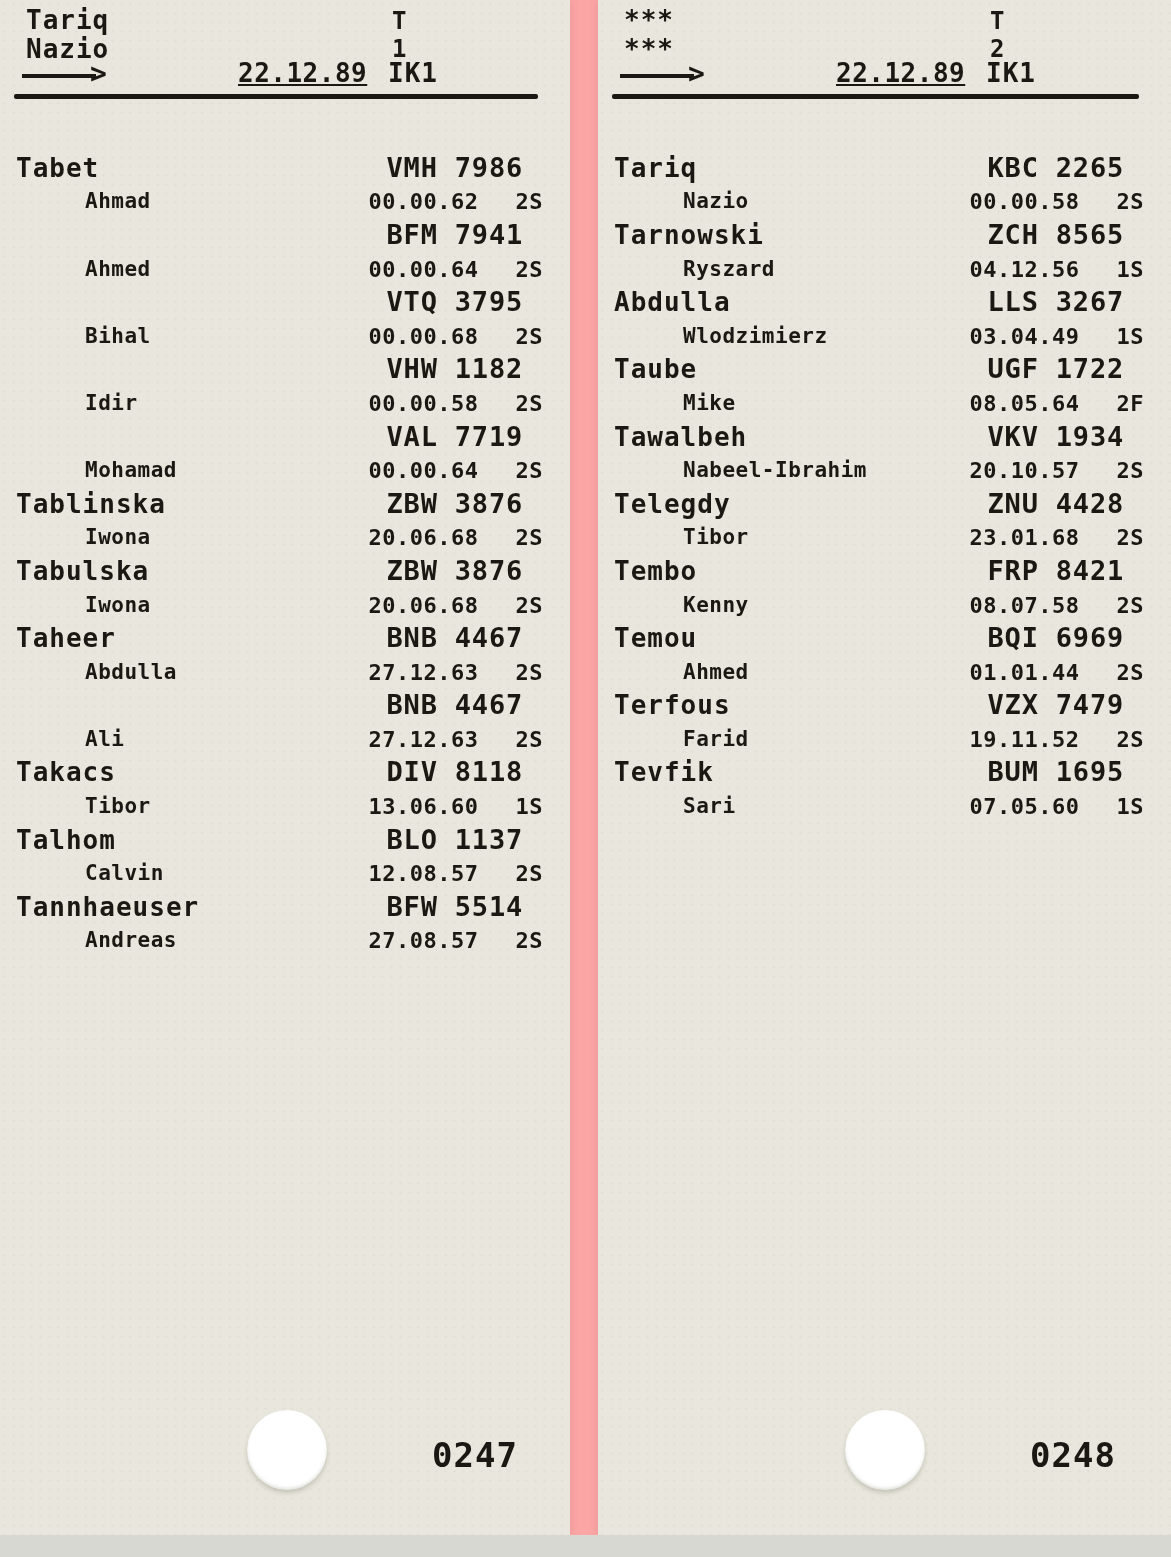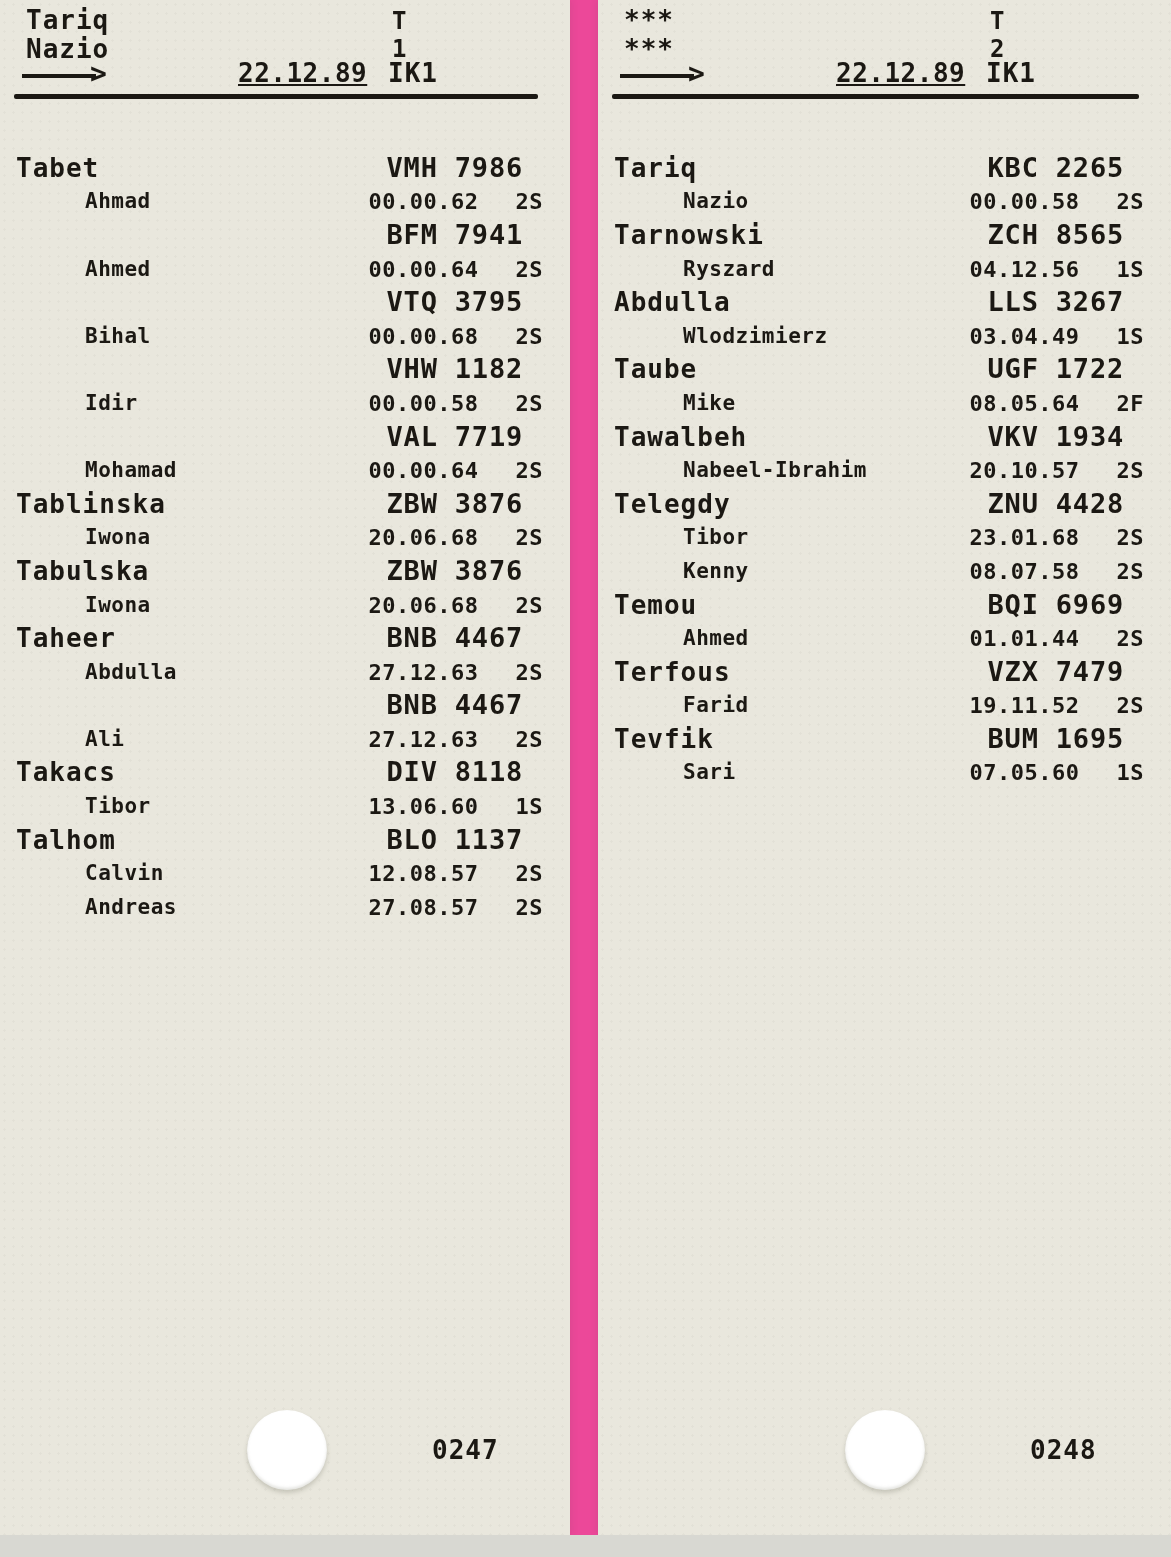--- a/index.html
+++ b/index.html
@@ -1,19 +1,19 @@
 <!DOCTYPE html>
 <html><head>
 <meta charset="utf-8">
 <style>
   html,body{margin:0;padding:0;background:#d8d8d2;}
   .page{
     position:relative;
     width:1171px;height:1535px;
-    background:#ec4899; 
+    background:#fca5a5; 
     overflow:hidden;
     font-family:"DejaVu Sans Mono","Liberation Mono",monospace;
     color:#1b1813;
   }
   .card{
     position:absolute;top:0;bottom:0;
     background:#e9e7dd;
     background-image:radial-gradient(rgba(110,110,90,0.05) 1px, transparent 1.4px);
     background-size:9px 9px;
     box-shadow:0 0 8px rgba(70,70,60,0.15);
@@ -40,21 +40,21 @@
   .row .name.surname{left:16px;font-size:26px;letter-spacing:1px;}
   .row .name.given{left:85px;font-size:21px;letter-spacing:0.5px;}
   .row .val{position:absolute;right:27px;top:50%;transform:translateY(-54%);display:flex;align-items:baseline;}
   .row .code{font-weight:bold;font-size:27px;letter-spacing:0.8px;padding-right:20px;white-space:pre;}
   .row .date{font-weight:bold;font-size:22px;letter-spacing:0.5px;white-space:pre;}
   .row .status{font-weight:bold;font-size:22px;letter-spacing:0.5px;margin-left:37px;white-space:pre;}
 
   
   .hole{position:absolute;left:247px;top:1410px;width:80px;height:80px;border-radius:50%;
         background:#ffffff;box-shadow:0 3px 4px rgba(100,100,85,0.25), inset 0 -2px 3px rgba(150,150,135,0.25);}
-  .footer-num{position:absolute;left:432px;top:1435px;font-weight:bold;font-size:26px;letter-spacing:1px;}
+  .footer-num{position:absolute;left:432px;top:1435px;font-weight:bold;font-size:34px;letter-spacing:1px;}
 </style>
 </head>
 <body>
 
 <div class="page">
 
   <div class="card card-left">
     <div class="card-header">
       <div class="corner"><span>Tariq</span><br><span>Nazio</span></div>
       <div class="tab-letter">T</div>
@@ -200,20 +200,26 @@
           </span>
         </div>
         <div class="row">
           <span class="name given">Calvin</span>
           <span class="val">
             <span class="date">12.08.57</span>
             <span class="status">2S</span>
           </span>
         </div>
         <div class="row">
+          <span class="name surname">Tannhaeuser</span>
+          <span class="val">
+            <span class="code">BFW 5514</span>
+          </span>
+        </div>
+        <div class="row">
           <span class="name given">Andreas</span>
           <span class="val">
             <span class="date">27.08.57</span>
             <span class="status">2S</span>
           </span>
         </div>
       </div>
     <div class="hole"></div>
     <div class="footer-num">0247</div>
   </div>
@@ -304,20 +310,26 @@
           </span>
         </div>
         <div class="row">
           <span class="name given">Tibor</span>
           <span class="val">
             <span class="date">23.01.68</span>
             <span class="status">2S</span>
           </span>
         </div>
         <div class="row">
+          <span class="name surname">Tembo</span>
+          <span class="val">
+            <span class="code">FRP 8421</span>
+          </span>
+        </div>
+        <div class="row">
           <span class="name given">Kenny</span>
           <span class="val">
             <span class="date">08.07.58</span>
             <span class="status">2S</span>
           </span>
         </div>
         <div class="row">
           <span class="name surname">Temou</span>
           <span class="val">
             <span class="code">BQI 6969</span>

